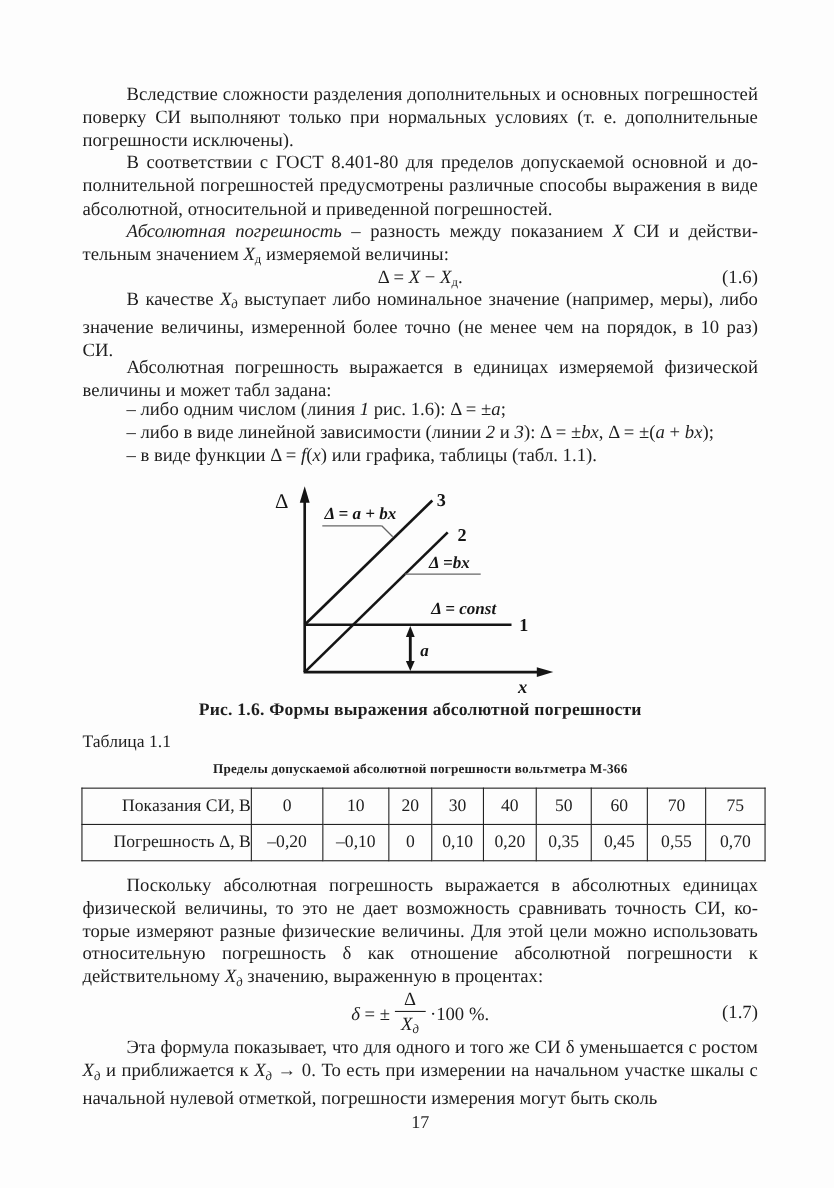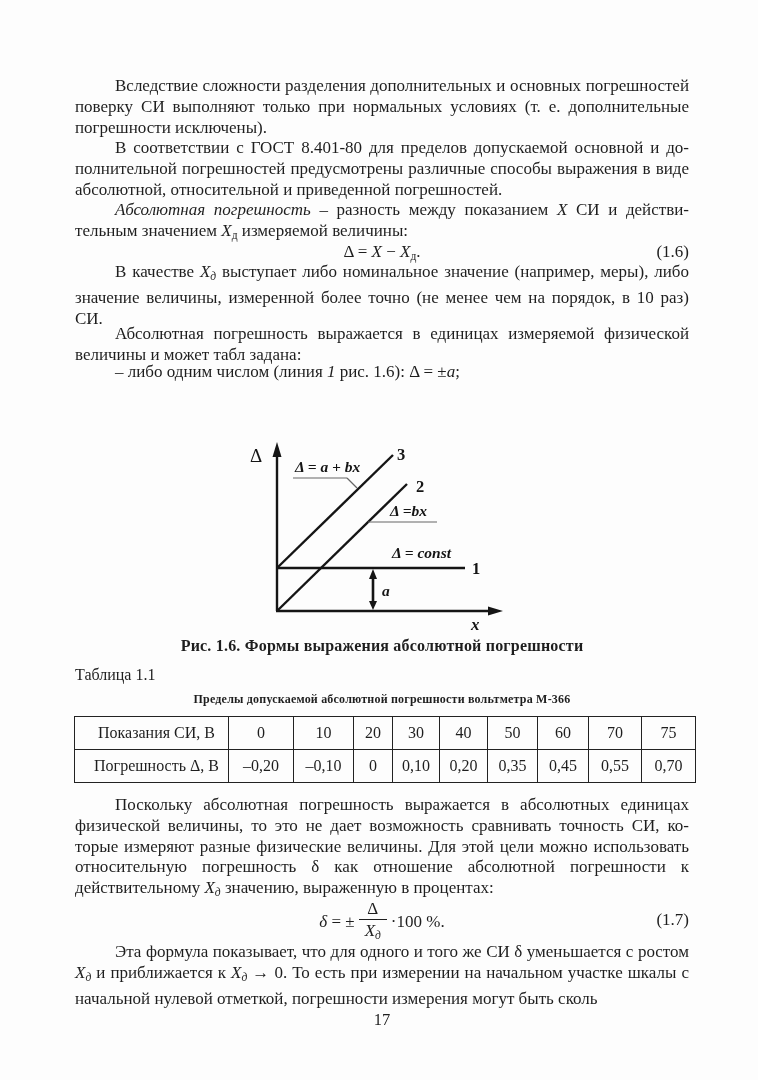--- a/index.html
+++ b/index.html
@@ -24,21 +24,21 @@
   .frac .num{display:block;padding:0 6px 1px 6px;line-height:19px;}
   .frac .den{display:block;border-top:1.5px solid #1e1e1e;padding:1px 6px 0 6px;line-height:19px;}
   .f17-tag{position:absolute;right:0;top:14px;}
   .caption{text-align:center;font-weight:bold;font-size:16px;letter-spacing:0.2px;}
   .tbl-label{text-align:left;font-size:16px;}
   .tbl-title{text-align:center;font-weight:bold;font-size:12px;letter-spacing:0.2px;}
   table.limits{position:absolute;left:74px;top:716px;border-collapse:collapse;
     table-layout:fixed;width:621px;font-size:16px;}
   table.limits td{border:1.4px solid #222;text-align:center;padding:0;height:32px;
     overflow:hidden;}
-  table.limits td.rowhead{text-align:center;padding-left:10px;}
+  table.limits td.rowhead{text-align:right;padding-left:10px;}
   .pageno{text-align:center;font-size:16.5px;}
   .figwrap{position:absolute;left:240px;top:438px;width:280px;height:200px;}
   svg text{fill:#151515;}
   .fig-eq{font-family:"Liberation Serif",serif;font-weight:bold;font-style:italic;font-size:15.5px;}
   .fig-num{font-family:"Liberation Serif",serif;font-weight:bold;font-size:16.5px;font-style:normal;}
   .fig-axis{font-family:"Liberation Serif",serif;font-size:19px;}
   .fig-axis-x{font-family:"Liberation Serif",serif;font-size:17px;font-weight:bold;font-style:italic;}
 </style>
 </head>
 <body>
@@ -50,20 +50,22 @@
 <div class="blk formula-row" style="top:242px">
   <span><span>Δ = </span><span class="seg-i">X</span><span> − </span><span class="seg-i">X</span><span class="seg-sub">д</span><span>.</span></span>
   <span class="ftag">(1.6)</span>
 </div>
 
 <div class="blk para" style="top:262px"><span>В качестве </span><span class="seg-i">X</span><span class="seg-i seg-sub">д</span><span> выступает либо номинальное значение (например, меры), либо значение величины, измеренной более точно (не менее чем на порядок, в 10 раз) СИ.</span></div>
 <div class="blk para" style="top:324px"><span>Абсолютная погрешность выражается в единицах измеряемой физической величины и может табл задана:</span></div>
 
 <div class="blk" style="top:362px">
   <div class="bullet"><span>– либо одним числом (линия </span><span class="seg-i">1</span><span> рис. 1.6): Δ = ±</span><span class="seg-i">a</span><span>;</span></div>
+  <div class="bullet"><span>– либо в виде линейной зависимости (линии </span><span class="seg-i">2</span><span> и </span><span class="seg-i">3</span><span>): Δ = ±</span><span class="seg-i">bx</span><span>, Δ = ±(</span><span class="seg-i">a</span><span> + </span><span class="seg-i">bx</span><span>);</span></div>
+  <div class="bullet"><span>– в виде функции Δ = </span><span class="seg-i">f</span><span>(</span><span class="seg-i">x</span><span>) или графика, таблицы (табл. 1.1).</span></div>
 </div>
 
 <div class="figwrap">
   <svg width="280" height="200" viewBox="0 0 280 200">
 
     <line x1="37" y1="173" x2="37" y2="10" stroke="#151515" stroke-width="2.4"></line>
     <polygon points="32.5,19 41.5,19 37,4" fill="#151515"></polygon>
     <line x1="36" y1="173" x2="256" y2="173" stroke="#151515" stroke-width="2.4"></line>
     <polygon points="248,168.5 248,177.5 263,173" fill="#151515"></polygon>
 

